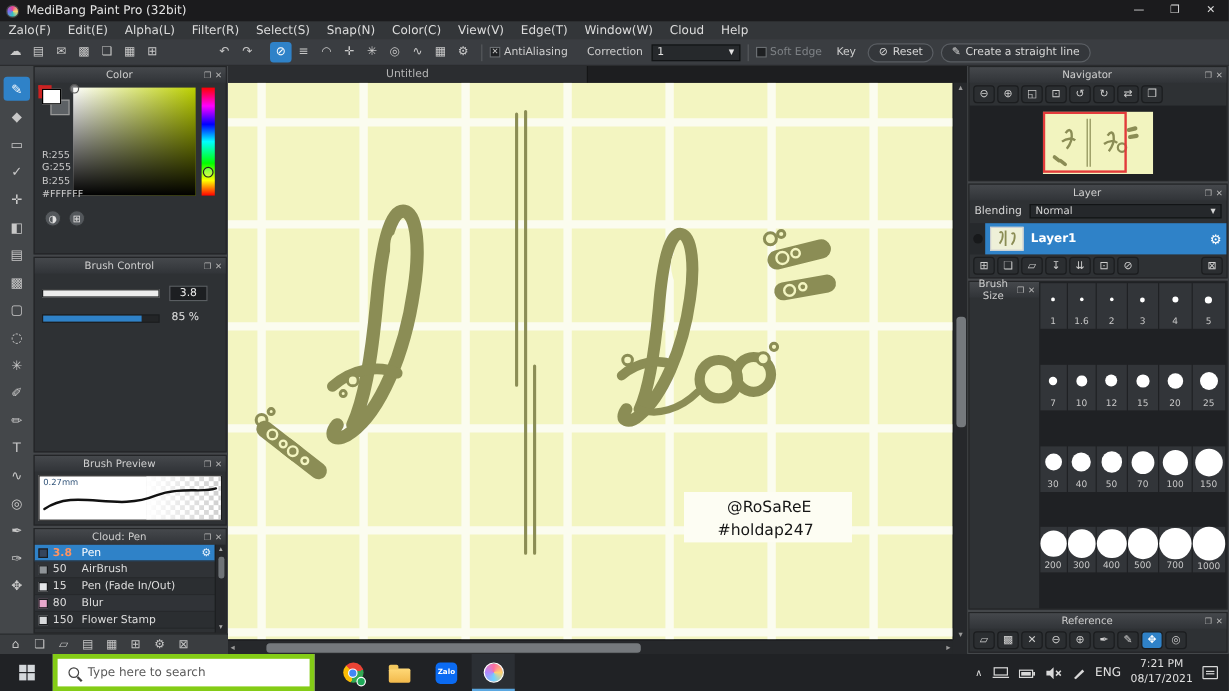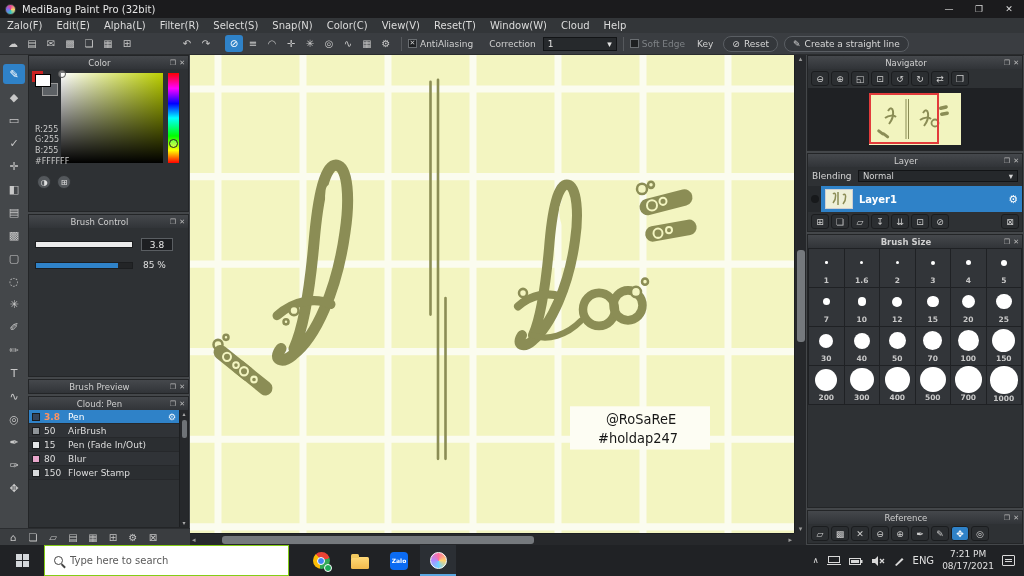--- a/index.html
+++ b/index.html
@@ -125,35 +125,35 @@
   .check-item { display:flex; align-items:center; }
   .layer-row { display:flex; height:26px; margin-top:2px; }
   .eye-col { width:13px; background:#26292c; display:flex; align-items:center; justify-content:center; }
   .eye-dot { width:8px; height:8px; border-radius:50%; background:#17191b; }
   .layer-main { flex:1; background:#2f82c8; display:flex; align-items:center; padding:0 4px; gap:6px; }
   .layer-thumb { width:28px; height:20px; background:#eef0d8; border:1px solid #cdd0d4; }
   .layer-name { flex:1; font-size:10px; font-weight:bold; color:#fff; }
   .layer-gear { color:#fff; font-size:11px; }
   .layer-icon-row .sq-btn:last-child { margin-left:auto; }
 
-  .bs-panel { flex:1; display:flex; flex-direction:column;font-weight:bold; }
+  .bs-panel { flex:1; display:flex; flex-direction:row; }
   .bs-grid { display:grid; grid-template-columns:repeat(6,1fr); gap:1px; background:#1f2124; padding:1px; }
   .bs-cell { background:#323539; height:38px; display:flex; flex-direction:column; align-items:center; }
   .bs-dotwrap { flex:1; display:flex; align-items:center; justify-content:center; }
   .bs-dot { background:#fff; border-radius:50%; }
   .bs-label { font-size:7.5px; color:#c8c8c8; padding-bottom:2px; }
 
   .ref-panel { margin-bottom:1px; }
 
   
   .taskbar { position:absolute; left:0; right:0; bottom:0; height:31px; background:#202225; display:flex; align-items:stretch; z-index:5; }
   .start { width:44px; display:flex; align-items:center; justify-content:center; }
   .winlogo { display:grid; grid-template-columns:6px 6px; grid-template-rows:6px 6px; gap:1px; }
   .winlogo i { background:#d4d8db; }
-  .searchbox { width:245px; background:#fff; border:1px solid #84cc16; display:flex; align-items:center; gap:7px; padding:0 9px; }
+  .searchbox { width:218px; background:#fff; border:4px solid #84cc16; display:flex; align-items:center; gap:7px; padding:0 9px; }
   .mag { width:9px; height:9px; border:1.5px solid #444; border-radius:50%; position:relative; flex:none; }
   .mag::after { content:""; position:absolute; width:5px; height:1.5px; background:#444; transform:rotate(45deg); right:-4px; bottom:-2px; }
   .search-input { border:none; outline:none; background:transparent; font-size:10px; color:#333; font-family:"DejaVu Sans",sans-serif; width:100%; }
   .search-input::placeholder { color:#5a5a5a; }
   .tb-apps { display:flex; align-items:center; gap:3px; padding:0 4px; margin-left:10px; }
   .tb-app { width:36px; height:31px; display:flex; align-items:center; justify-content:center; position:relative; }
   .tb-app.running { box-shadow:inset 0 -2px 0 #5aa7e0; background:#2b2f34; }
   .chrome { position:relative; width:17px; height:17px; border-radius:50%; background:conic-gradient(from -45deg,#ea4335 0 33%,#34a853 0 66%,#fbbc05 0 100%); }
   .chrome::before { content:""; position:absolute; inset:4.5px; background:#4285f4; border-radius:50%; border:1.5px solid #fff; }
   .chrome-badge { position:absolute; right:7px; bottom:4px; width:8px; height:8px; border-radius:50%; background:#1faa59; border:1px solid #fff; }
@@ -182,21 +182,21 @@
 
 <div class="menubar">
     <div class="menu-item">Zalo(F)</div>
     <div class="menu-item">Edit(E)</div>
     <div class="menu-item">Alpha(L)</div>
     <div class="menu-item">Filter(R)</div>
     <div class="menu-item">Select(S)</div>
     <div class="menu-item">Snap(N)</div>
     <div class="menu-item">Color(C)</div>
     <div class="menu-item">View(V)</div>
-    <div class="menu-item">Reset(T)</div>
+    <div class="menu-item">Edge(T)</div>
     <div class="menu-item">Window(W)</div>
     <div class="menu-item">Cloud</div>
     <div class="menu-item">Help</div>
   </div>
 
 <div class="toolbar">
   <div class="tb-group">
       <div class="tb-btn">☁</div>
       <div class="tb-btn">▤</div>
       <div class="tb-btn">✉</div>
@@ -317,20 +317,29 @@
               <div class="sval">85 %</div>
             </div>
           </div>
         </div>
 
         <div class="panel">
           <div class="panel-h">
             <span class="ph-title">Brush Preview</span>
             <span class="ph-ic">❐</span>
             <span class="ph-ic">✕</span>
+          </div>
+          <div class="bp-body">
+            <div class="preview-box">
+              <div class="checker"></div>
+              <span class="mm-label">0.27mm</span>
+              <svg class="stroke-svg" viewBox="0 0 150 36" preserveAspectRatio="none">
+                <path d="M4,27 C30,9 62,30 96,16 C116,8 136,14 146,10" stroke="#111" stroke-width="2" fill="none" stroke-linecap="round"></path>
+              </svg>
+            </div>
           </div>
         </div>
 
         <div class="panel brush-panel">
           <div class="panel-h">
             <span class="ph-title">Cloud: Pen</span>
             <span class="ph-ic">❐</span>
             <span class="ph-ic">✕</span>
           </div>
           <div class="blist-wrap">
@@ -377,20 +386,23 @@
         <div class="ft-btn">▱</div>
         <div class="ft-btn">▤</div>
         <div class="ft-btn">▦</div>
         <div class="ft-btn">⊞</div>
         <div class="ft-btn">⚙</div>
         <div class="ft-btn">⊠</div>
       </div>
   </div>
 
   <div class="canvas-wrap">
+    <div class="tabbar">
+      <div class="tab">Untitled</div>
+    </div>
     <div class="canvas-row">
       <div class="canvas-svg-wrap">
         <svg viewBox="0 0 604 464" preserveAspectRatio="none">
           <rect width="604" height="464" fill="#f3f5c1"></rect>
 
           <path d="M28,0 V464 M113,0 V464 M198,0 V464 M283,0 V464 M368,0 V464 M453,0 V464 M538,0 V464" stroke="#fbfcef" stroke-width="7" fill="none"></path>
           <path d="M0,33 H604 M0,118 H604 M0,203 H604 M0,288 H604 M0,373 H604 M0,458 H604" stroke="#fbfcef" stroke-width="7" fill="none"></path>
 
           <rect x="380" y="341" width="140" height="42" fill="#fdfdf3"></rect>
           <g stroke="#8b8d55" fill="none" stroke-linecap="round" stroke-linejoin="round">

